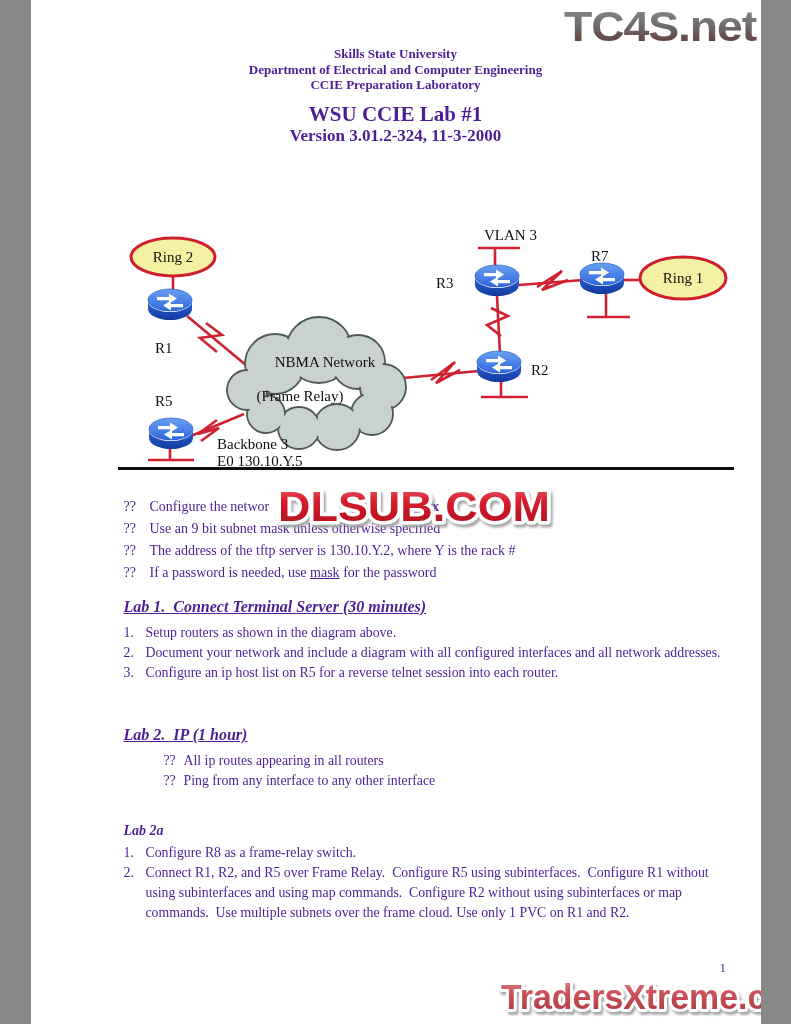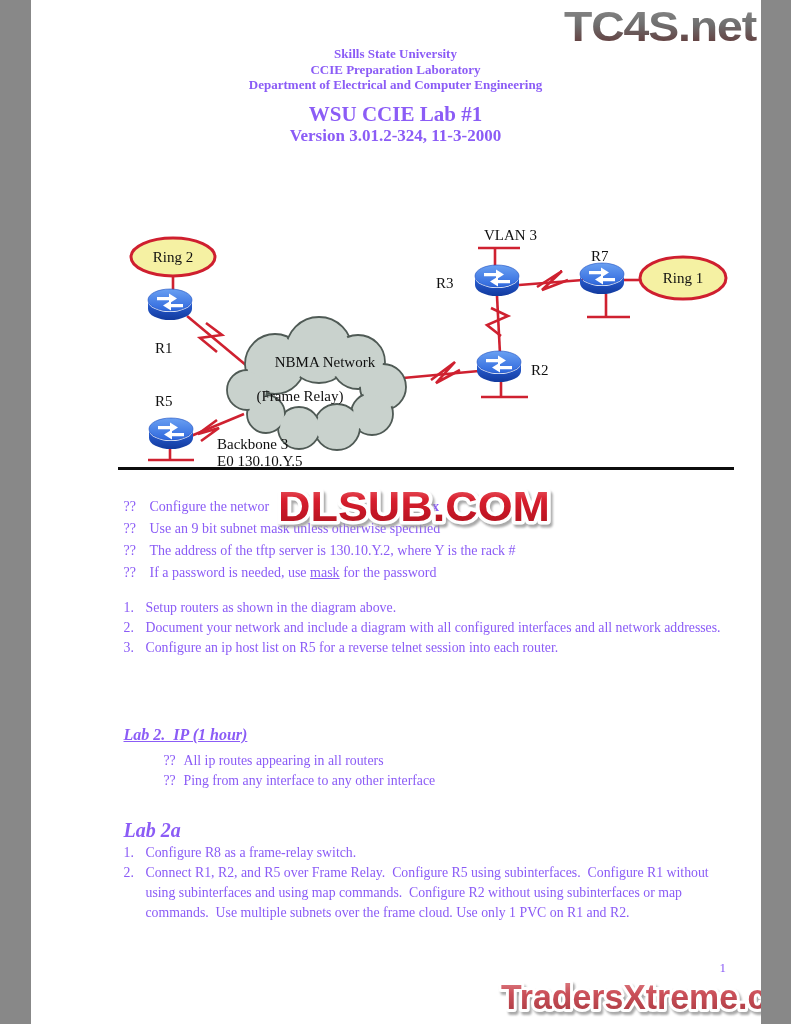--- a/index.html
+++ b/index.html
@@ -1,18 +1,18 @@
 <!DOCTYPE html>
 <html><head>
 <meta charset="utf-8">
 <style>
   html,body { margin:0; padding:0; background:#888; }
   .page {
     position:relative; width:730px; height:1024px; background:#ffffff;
-    font-family:"Liberation Serif", serif; color:#8b5cf6; overflow:hidden;
+    font-family:"Liberation Serif", serif; color:#4c1d95; overflow:hidden;
     margin:0 auto;
   }
   
   .hdr { position:absolute; top:46px; left:0; width:100%; text-align:center;
          font-weight:bold; font-size:13px; line-height:15.5px; }
   .titleblock { position:absolute; top:102px; left:0; width:100%; text-align:center; font-weight:bold; }
   .titleblock .t1 { font-size:21px; line-height:24.5px;text-align:center; }
   .titleblock .t2 { font-size:17px; line-height:17px; }
   
   svg.diagram { position:absolute; top:215px; left:0; }
@@ -20,21 +20,21 @@
   
   .divider { position:absolute; top:467px; left:87px; width:616px; height:3px; background:#0d0d0d; }
   
   .notes { position:absolute; left:93px; top:496px; font-weight:normal; font-size:14px; line-height:22px; }
   .note-line { white-space:nowrap; }
   .marker { display:inline-block; width:26px; }
   .frag { position:absolute; left:398px; top:496px; font-weight:bold; font-size:14px; line-height:22px; }
   
   .lab { position:absolute; left:93px; width:606px; font-size:13.8px; line-height:20px; }
   .lab-h { font-size:16px; font-weight:bold; font-style:italic; text-decoration:underline; line-height:18px; margin-bottom:7px; }
-  .lab-h.small { font-size:20px; text-decoration:none; line-height:17px; margin-bottom:4px; }
+  .lab-h.small { font-size:14px; text-decoration:none; line-height:17px; margin-bottom:4px; }
   .item { display:flex; }
   .num { width:22px; flex:none; }
   .itext { flex:1; }
   .intro { line-height:20px; }
   .bullets { margin-left:40px; line-height:19.5px; }
   .bmarker { display:inline-block; width:20px; }
   
   .pagenum { position:absolute; left:689px; top:960px; font-size:13px; }
   
   svg.wm { position:absolute; }
@@ -51,22 +51,22 @@
         <stop offset="0%" stop-color="#8e8e8e"></stop>
         <stop offset="45%" stop-color="#6f6f6f"></stop>
         <stop offset="100%" stop-color="#5e2d2d"></stop>
       </linearGradient>
     </defs>
     <text class="wm-font" x="99" y="39" text-anchor="middle" font-size="42" letter-spacing="-1" textLength="192" lengthAdjust="spacingAndGlyphs" fill="url(#wmTop)">TC4S.net</text>
   </svg>
 
   <div class="hdr">
     <div>Skills State University</div>
+    <div>Department of Electrical and Computer Engineering</div>
     <div>CCIE Preparation Laboratory</div>
-    <div>Department of Electrical and Computer Engineering</div>
   </div>
   <div class="titleblock">
     <div class="t1">WSU CCIE Lab #1</div>
     <div class="t2">Version 3.01.2-324, 11-3-2000</div>
   </div>
 
   <svg class="diagram" width="791" height="255" viewBox="0 215 791 255">
     <defs>
       <linearGradient id="gTop" x1="0" y1="0" x2="0" y2="1">
         <stop offset="0%" stop-color="#6aa0f2"></stop>
@@ -191,20 +191,21 @@
         <stop offset="100%" stop-color="#ab0d1b"></stop>
       </linearGradient>
       <filter id="wmShadow" x="-20%" y="-20%" width="140%" height="160%">
         <feDropShadow dx="2" dy="3" stdDeviation="1.2" flood-color="#9a9a9a" flood-opacity="0.85"></feDropShadow>
       </filter>
     </defs>
     <text class="wm-font" x="145" y="40" text-anchor="middle" font-size="42" textLength="272" lengthAdjust="spacingAndGlyphs" paint-order="stroke" stroke="#ffffff" stroke-width="7" stroke-linejoin="round" fill="url(#wmMid)" filter="url(#wmShadow)">DLSUB.COM</text>
   </svg>
 
   <div class="lab" style="top:598px;">
+    <div class="lab-h">Lab 1.&nbsp; Connect Terminal Server (30 minutes)</div>
     <div class="item">
       <span class="num">1.</span>
       <span class="itext">Setup routers as shown in the diagram above.</span>
     </div>
     <div class="item">
       <span class="num">2.</span>
       <span class="itext">Document your network and include a diagram with all configured interfaces and all network addresses.</span>
     </div>
     <div class="item">
       <span class="num">3.</span>

